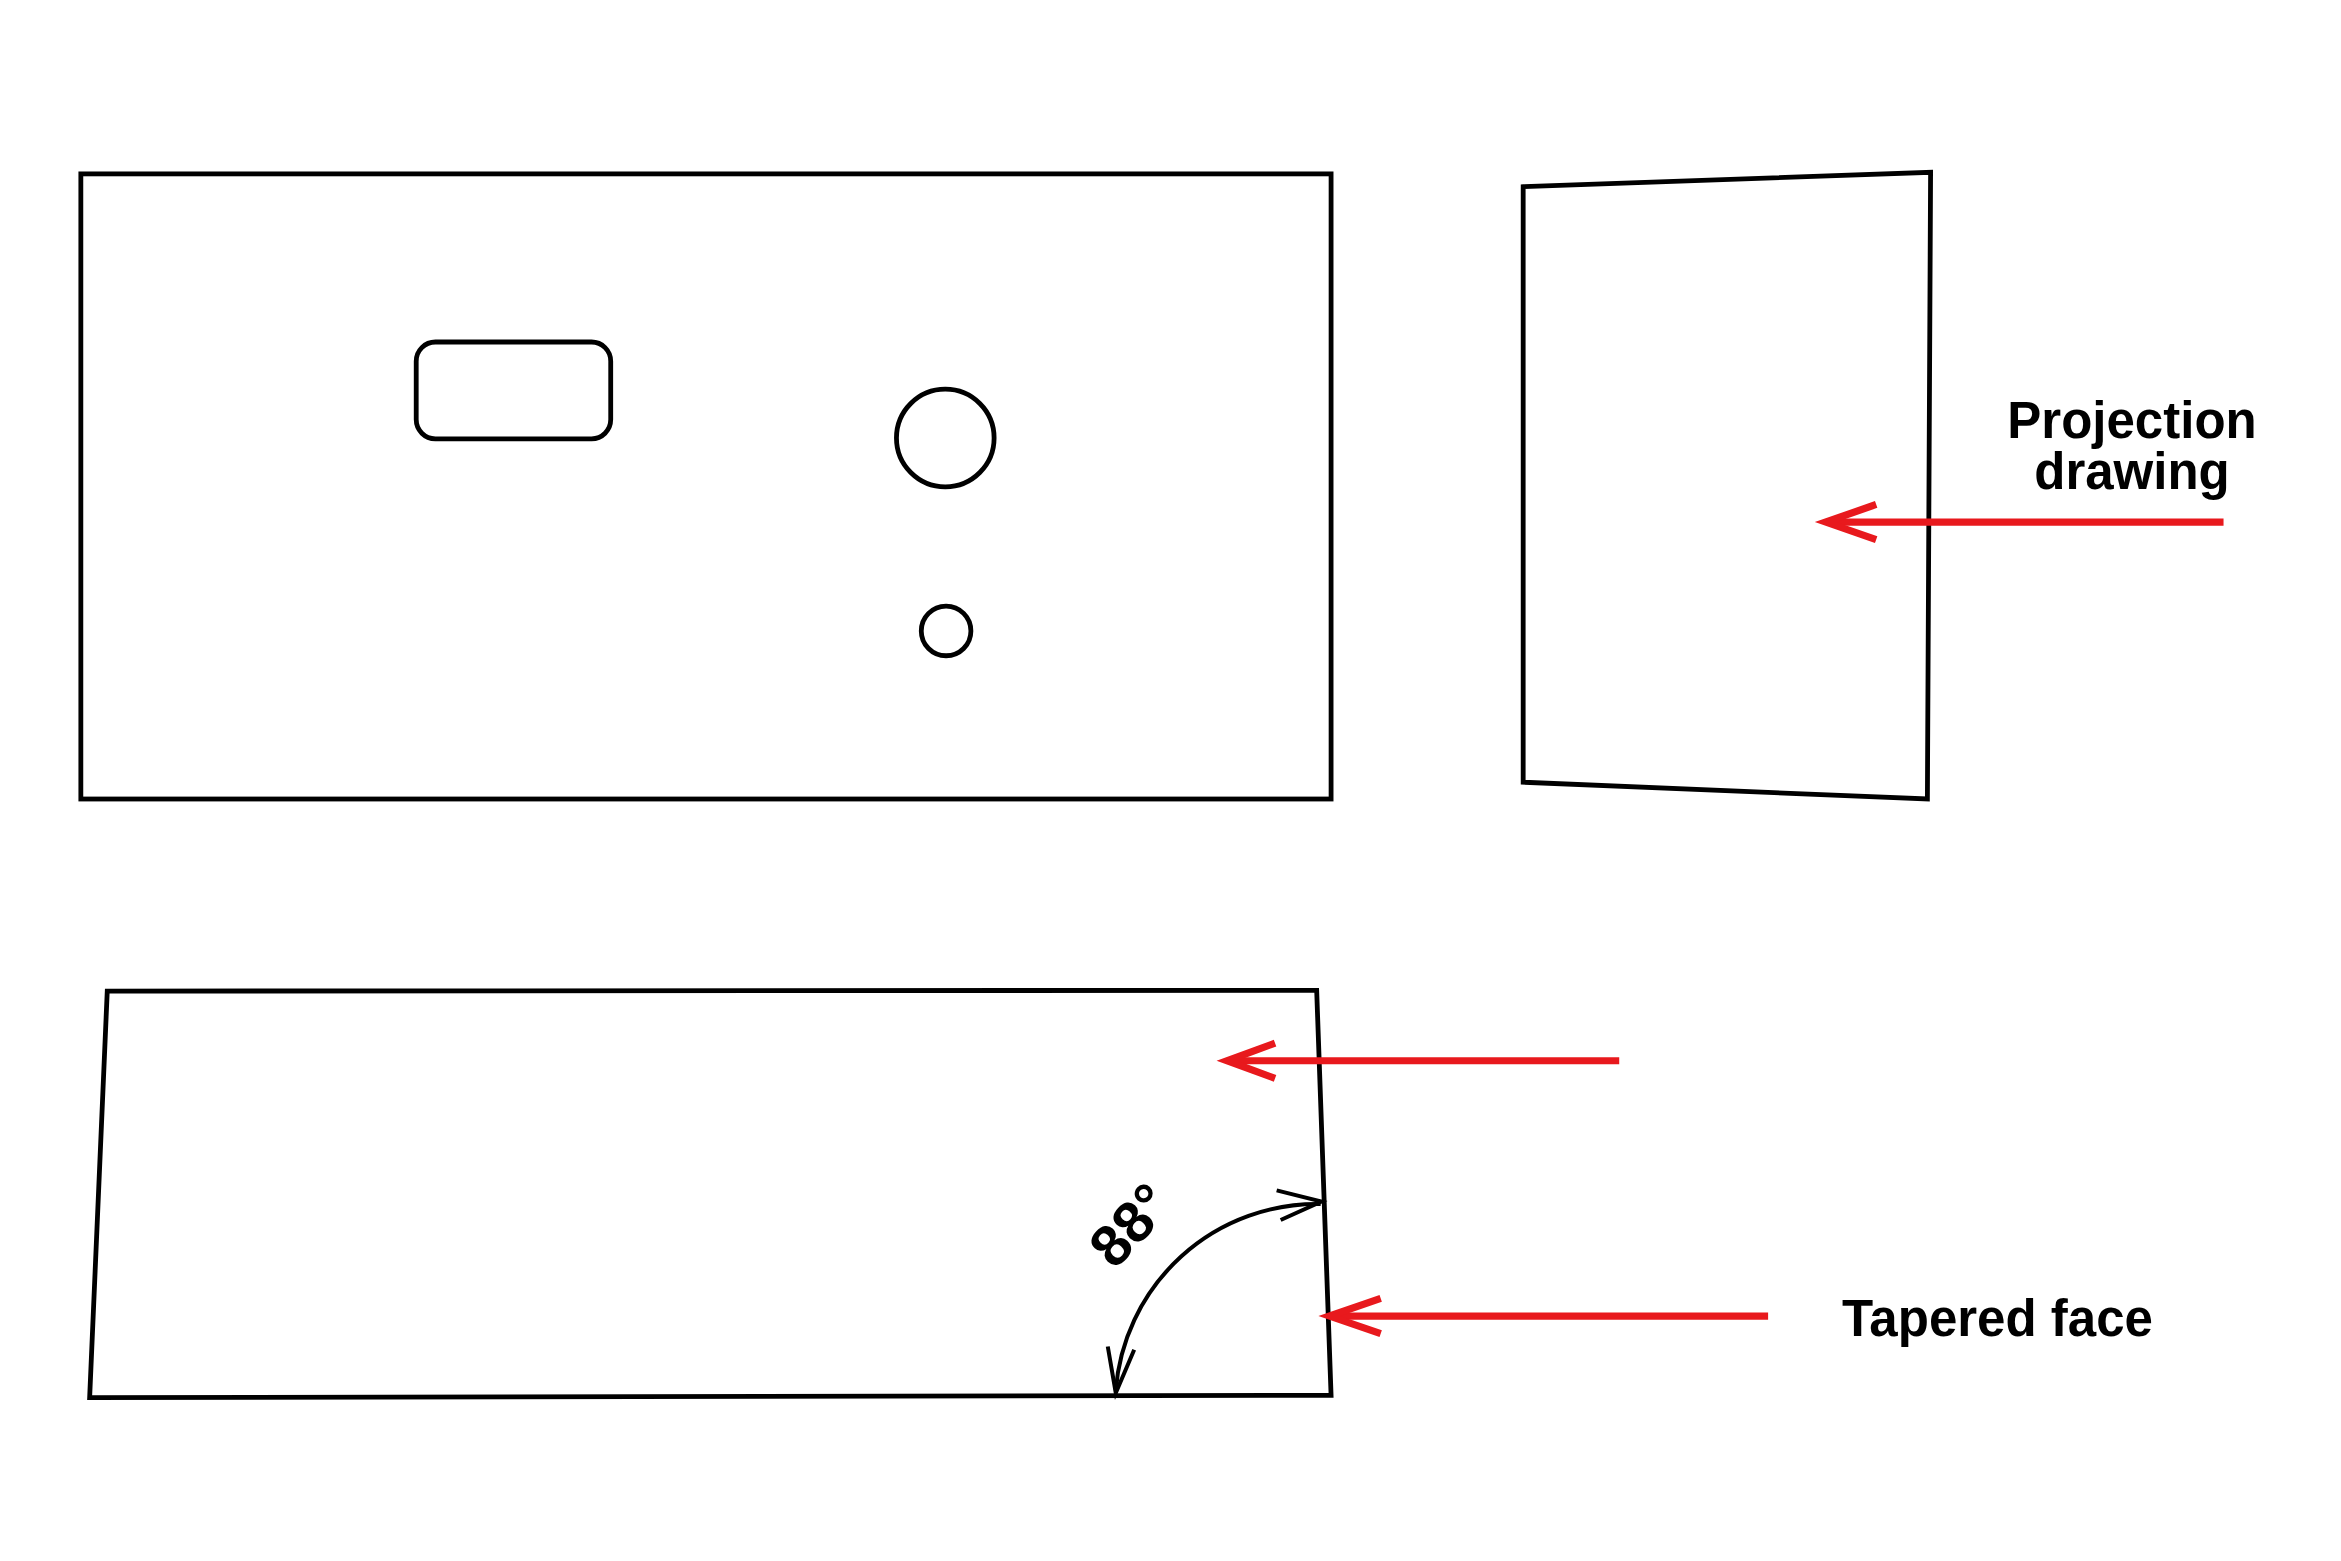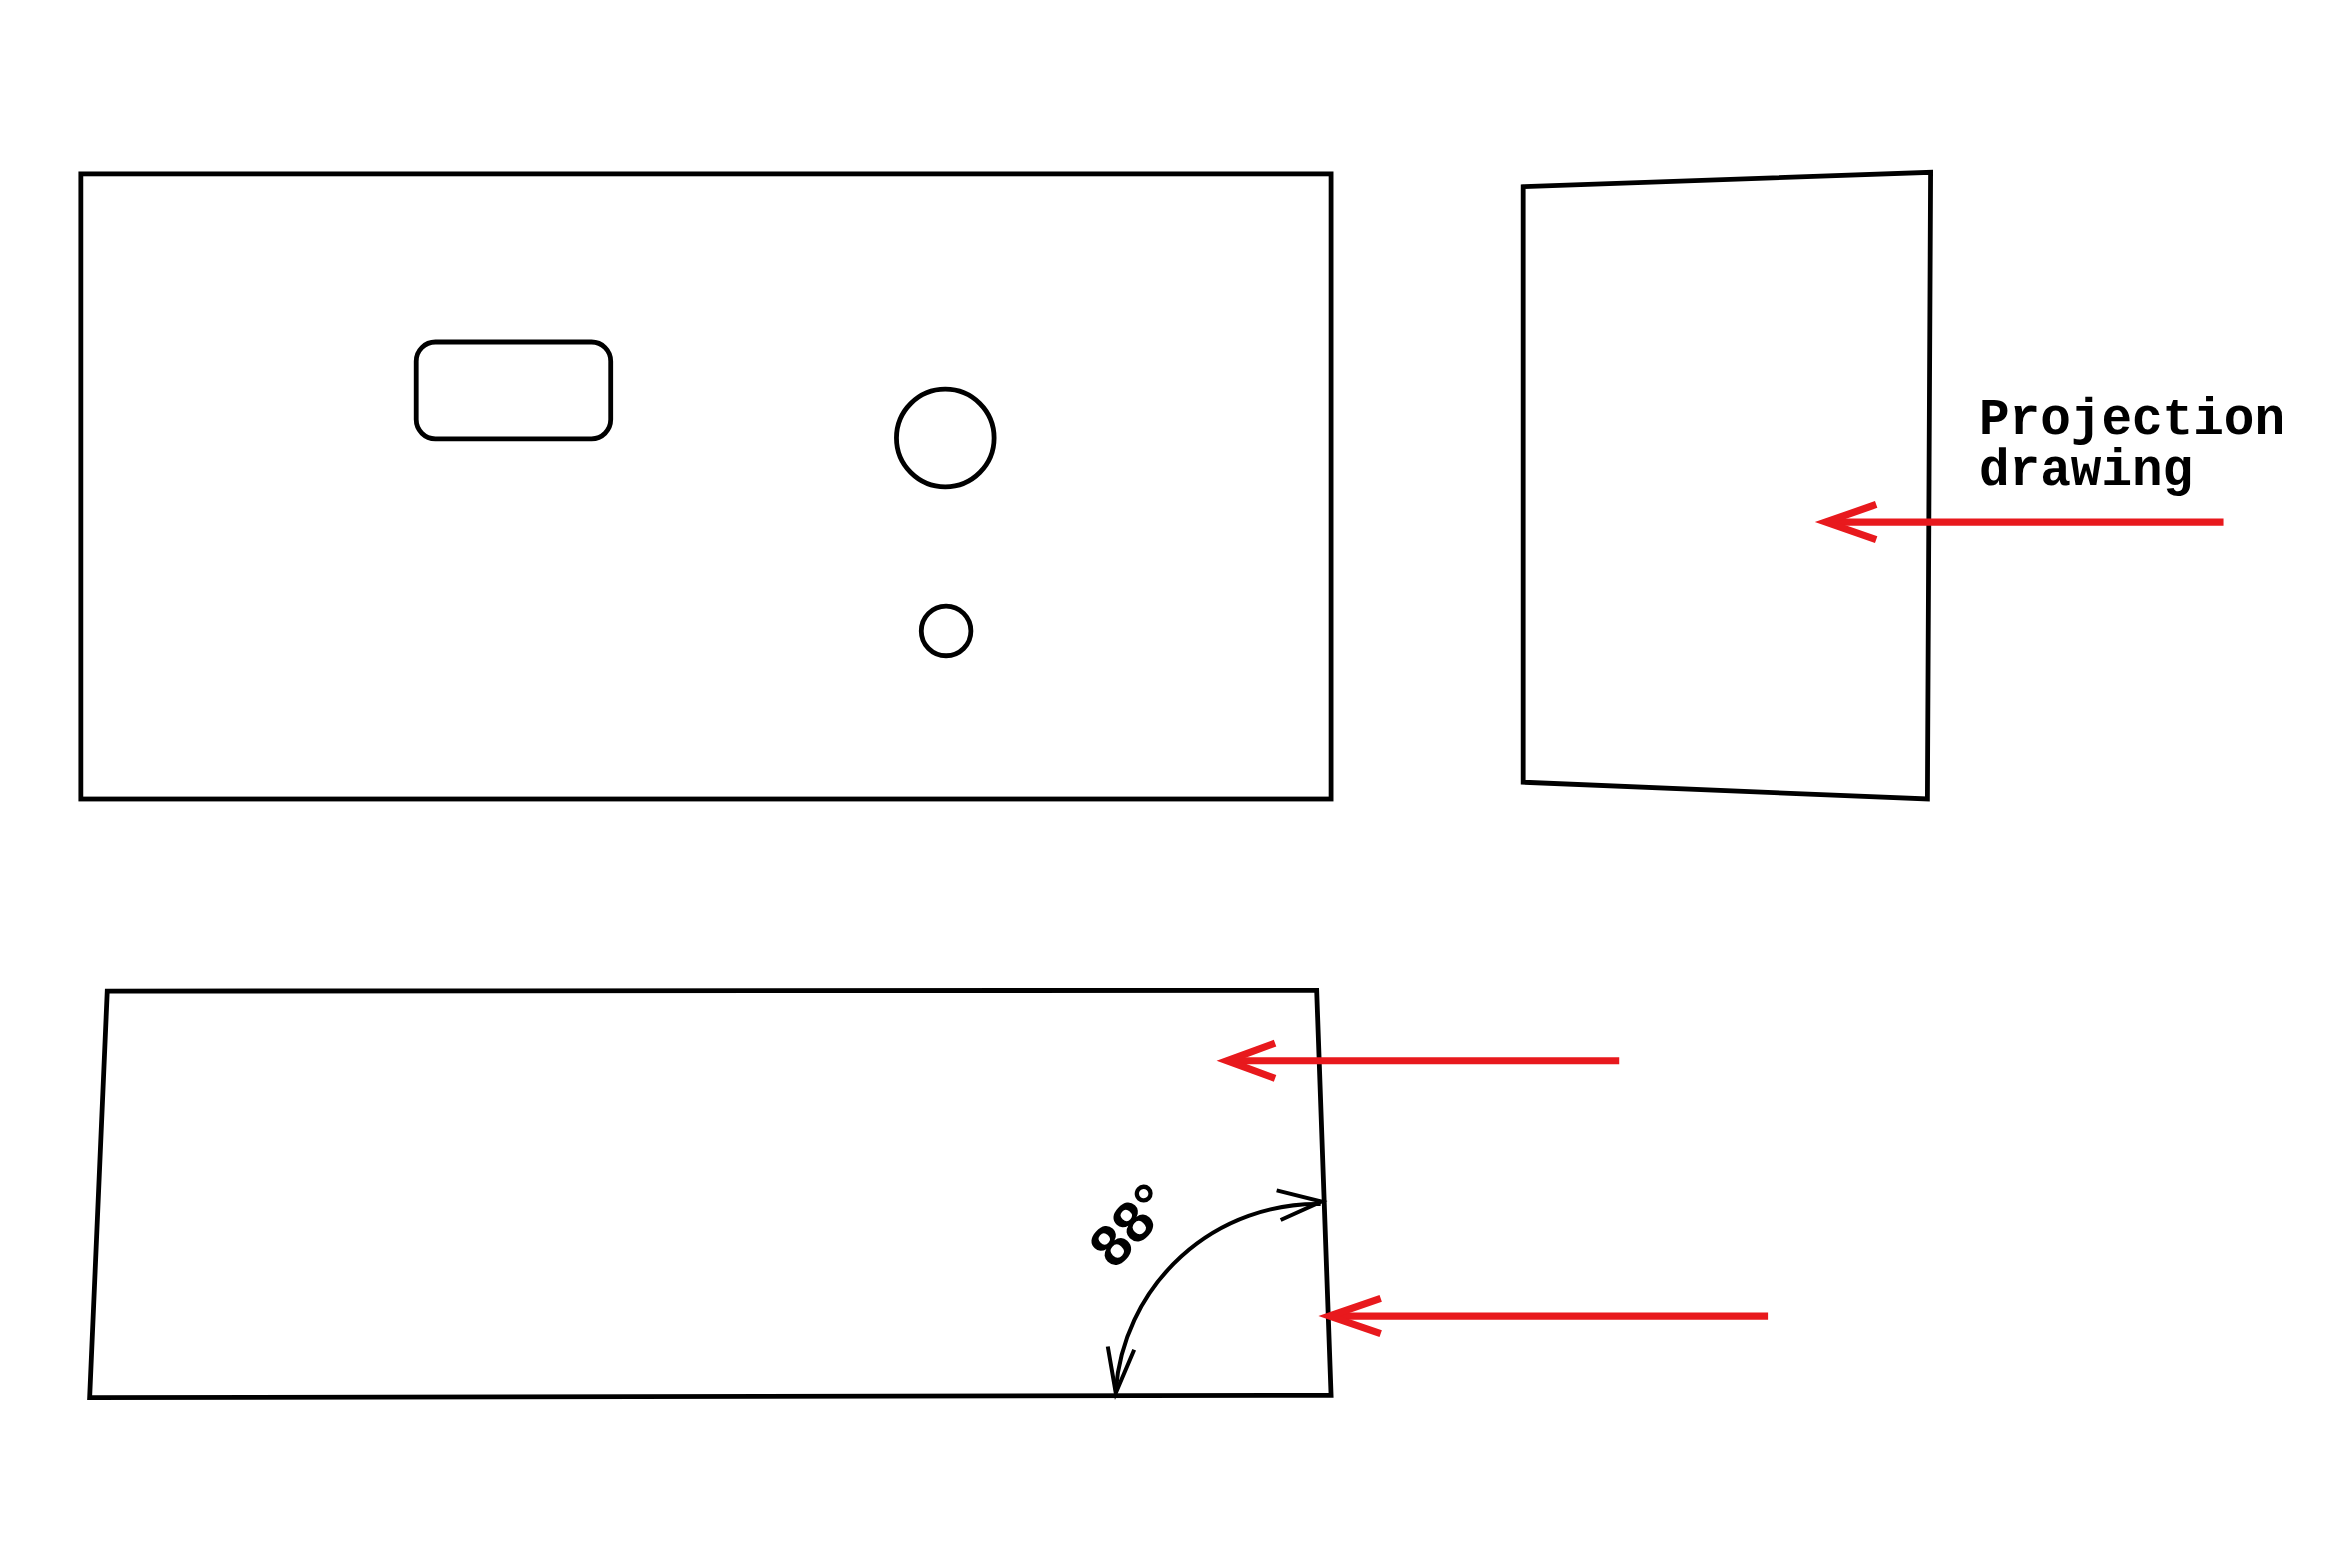--- a/index.html
+++ b/index.html
@@ -25,23 +25,22 @@
   .label {
     position: absolute;
     color: #000000;
     font-family: "Liberation Sans", sans-serif;
     font-weight: bold;
     font-size: 51px;
     line-height: 51px;
     white-space: nowrap;
   }
   .label-center {
-    text-align: left;
+    text-align: center;
     transform: translateX(-50%);
-    font-family: Liberation Mono, monospace;
   }
   .angle-label {
     position: absolute;
     color: #000000;
     font-family: "Liberation Sans", sans-serif;
     font-weight: bold;
     font-size: 58px;
     line-height: 58px;
     white-space: nowrap;
     transform: translate(-50%, -50%) rotate(-47deg);
@@ -86,17 +85,18 @@
       <path d="M 1725 1622 L 1661 1644 L 1725 1666"></path>
     </g>
   </svg>
 
   <div class="label label-center" style="left: 2132px; top: 395px;">
     <div>Projection</div>
     <div>drawing</div>
   </div>
 
 
+  <div class="label" style="left: 1842px; top: 1293px;">Tapered face</div>
 
   <div class="angle-label" style="left: 1130px; top: 1225px;">88°</div>
 
 </div>
 
 
 </body></html>

